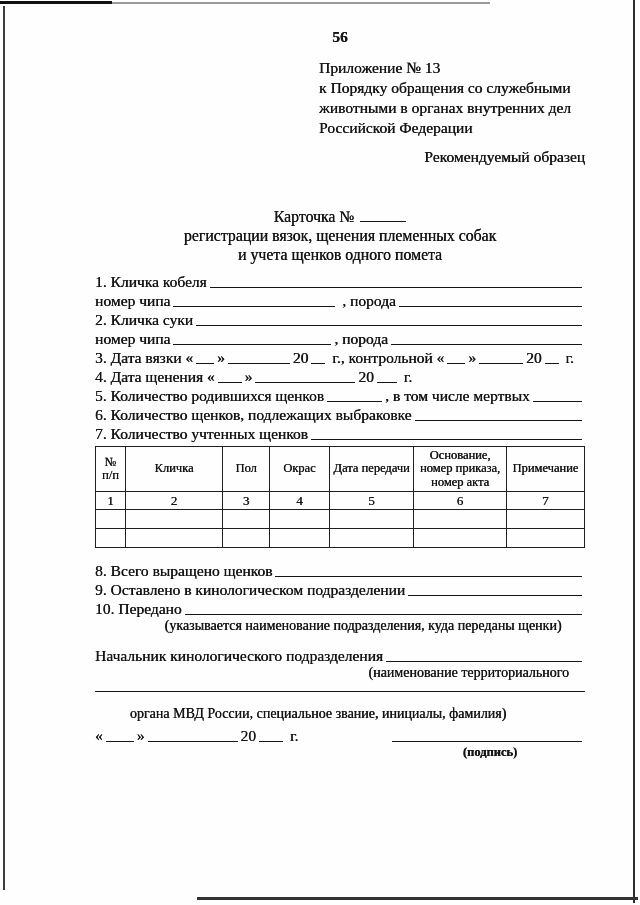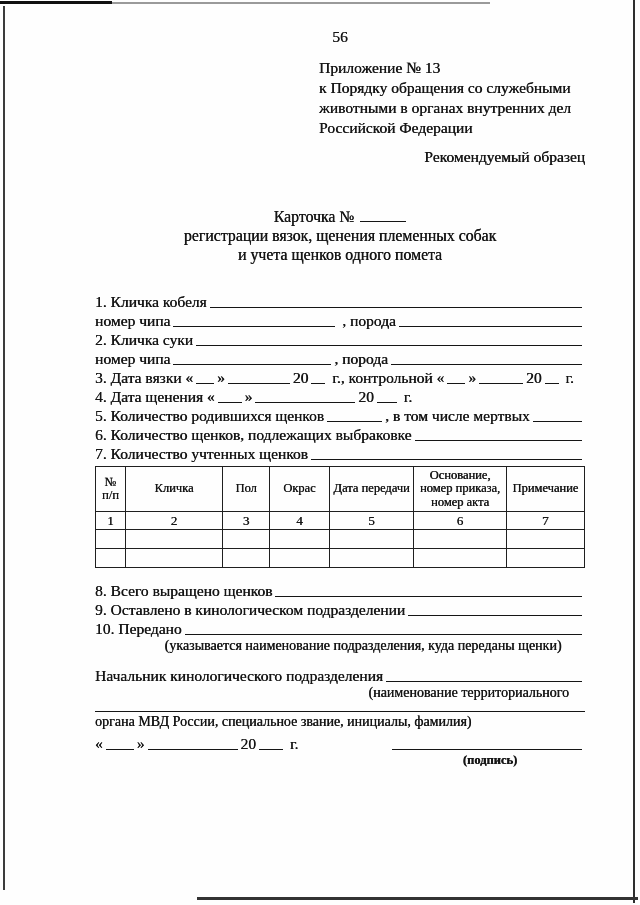--- a/index.html
+++ b/index.html
@@ -11,50 +11,50 @@
   }
   
   .scan-left   { position:absolute; left:3px;   top:6px;   width:2px;   height:884px; background:#3c3c3c; }
   .scan-right  { position:absolute; left:633px; top:0;     width:2px;   height:903px; background:#2e2e2e; }
   .scan-top-thick { position:absolute; left:0;  top:1px;   width:112px; height:3px;   background:#111; }
   .scan-top-thin  { position:absolute; left:112px; top:2px; width:378px; height:2px;  background:#9a9a9a; }
   .scan-bottom { position:absolute; left:197px; top:897px; width:441px; height:2.5px; background:#333; }
 
   .content { position:absolute; left:95px; top:0; width:490px; }
 
-  .page-number { margin-top:28px; height:19px; text-align:center; font-size:15.5px; }
+  .page-number { margin-top:28px; height:19px; text-align:center; font-size:15.5px;font-weight:bold; }
   .appendix { margin-top:11px; margin-left:auto; width:266px; text-align:left;
               font-size:15.5px; line-height:20px; }
   .stamp { margin-top:10px; height:19px; text-align:right; font-size:15.5px; }
 
   .card-title { margin-top:40px; text-align:center; font-size:15.8px; line-height:19px; }
   .inlineu { display:inline-block; width:46px; height:2px;
              border-bottom:1.4px solid #151515; margin-left:6px; }
 
   .fline { display:flex; align-items:flex-end; height:19px; font-size:15.5px;
            flex-wrap:nowrap; }
   .fline .tseg { white-space:pre; flex:0 0 auto; }
   .fline .useg { flex:0 0 auto; height:1px; border-bottom:1.4px solid #151515;
                  margin:0 3px 3px 3px; }
   .fline .useg.fill { flex:1 1 auto; }
   .fline .spacer { flex:1 1 auto; }
-  .first-field { margin-top:28px; }
+  .first-field { margin-top:8px; }
 
   .ptable { border-collapse:collapse; width:100%; margin-top:3px; table-layout:fixed; }
   .ptable th, .ptable td { border:1px solid #1f1f1f; padding:1px 2px; overflow:hidden; }
   .ptable th { font-weight:normal; font-size:12.5px; line-height:13.5px;
                text-align:center; vertical-align:middle; white-space:pre-line; height:42px; }
   .numrow td { font-size:13px; line-height:14px; text-align:center; height:15px; }
   .emptyrow td { height:16px; }
 
   .after-table { margin-top:13px; }
   .hint { font-size:14px; line-height:15px; }
   .hint10 { text-align:center; padding-left:46px; }
   .hint-right { text-align:right; padding-right:16px; }
-  .hint-center { text-align:left; padding-right:44px; margin-top:2px; }
+  .hint-center { text-align:center; padding-right:44px; margin-top:14px; }
   .sig-head { margin-top:13px; }
   .full-underline { height:0; border-bottom:1.4px solid #151515; margin-top:11px; }
   .date-row { margin-top:5px; }
   .sign-caption-row { display:flex; justify-content:flex-end;font-weight:bold; }
   .sign-caption { width:190px; text-align:center; font-size:12.5px; line-height:15px; }
 </style>
 </head>
 <body>
 
 <div class="page">

